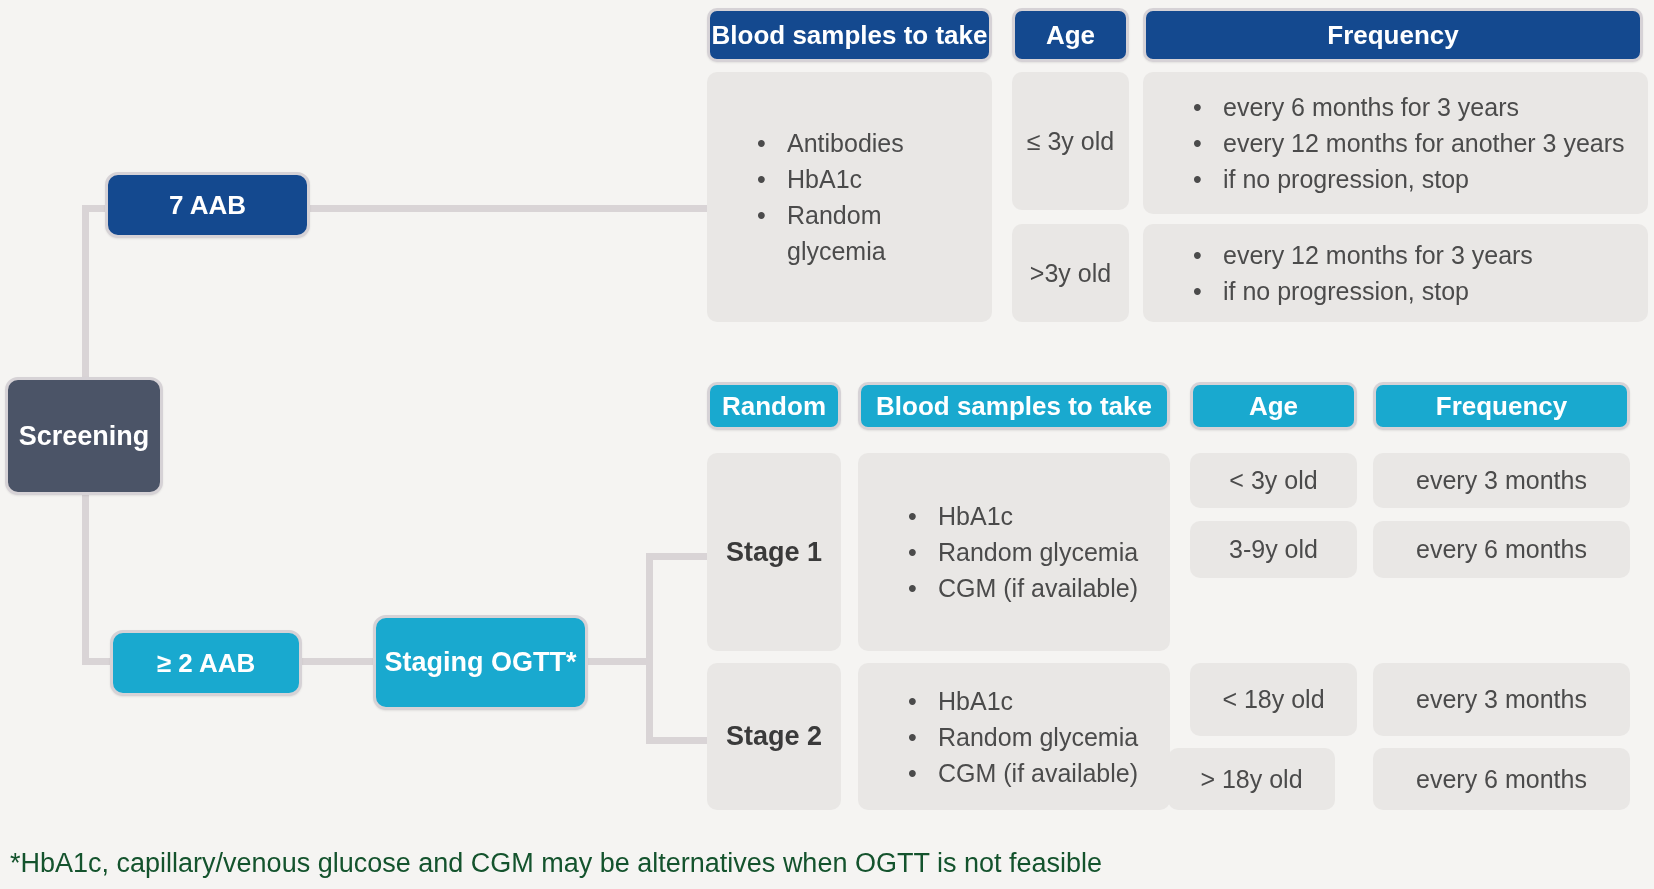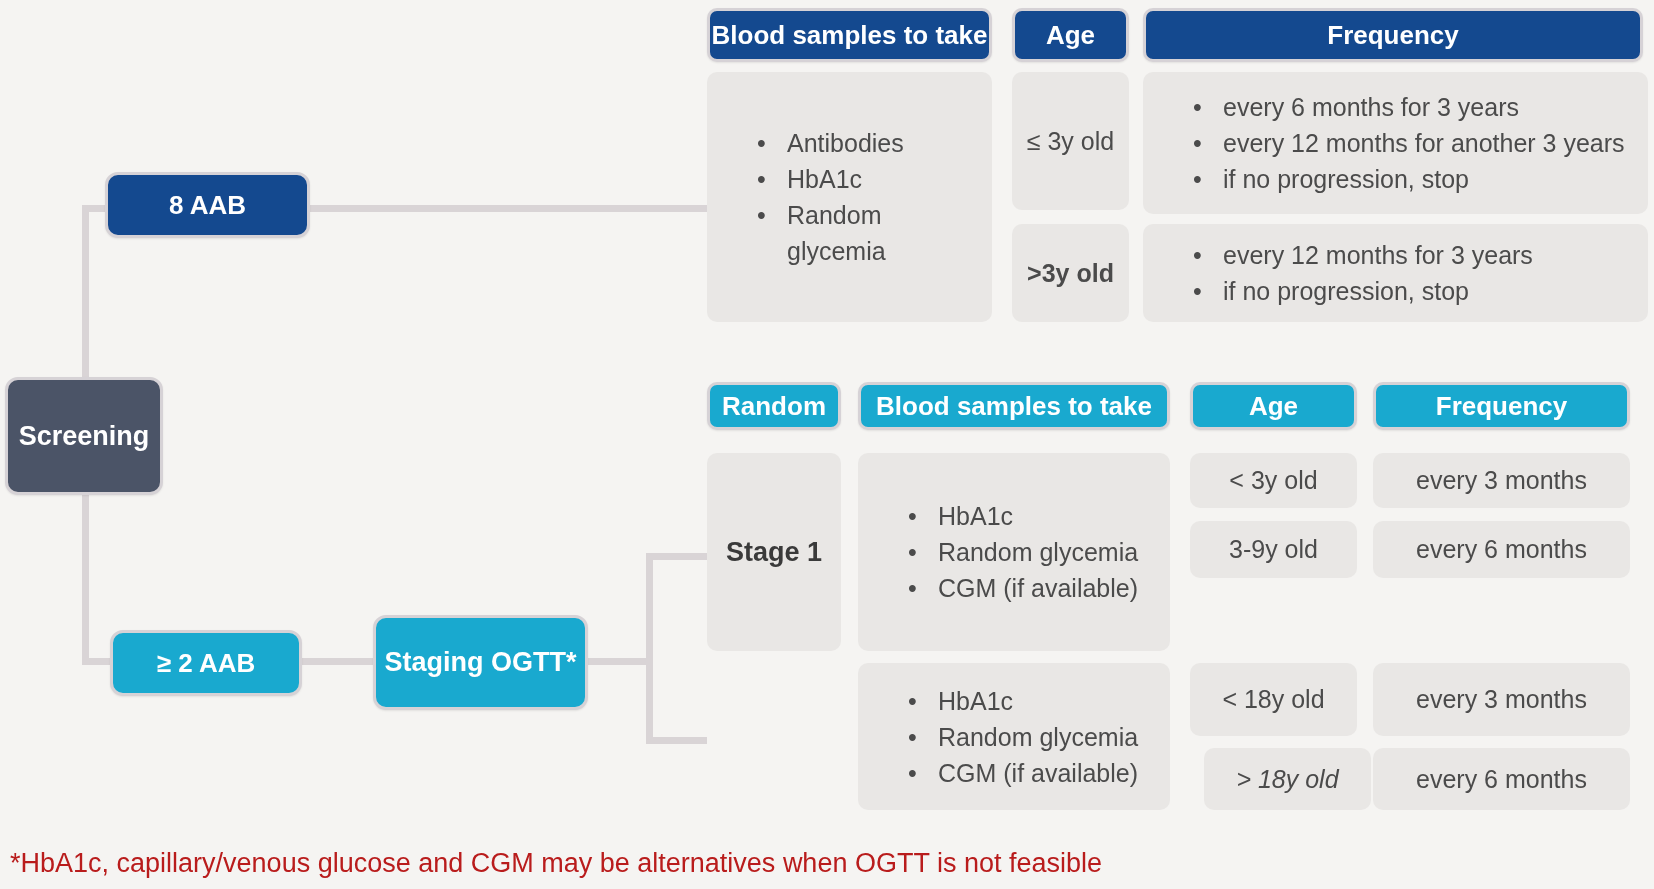--- a/index.html
+++ b/index.html
@@ -25,39 +25,39 @@
   
   .cell{position:absolute;background:#e9e7e5;border-radius:10px;color:#4b4b4b;font-size:25px;}
   .cell.center{display:flex;align-items:center;justify-content:center;}
   .cell.vcenter{display:flex;align-items:center;}
   .cell.bold{font-weight:bold;color:#3a3a3a;font-size:27px;}
 
   ul.bullets{list-style:none;margin:16px;padding:0 0 0 34px;}
   ul.bullets li{position:relative;padding-left:30px;line-height:36px;}
   ul.bullets li::before{content:"\2022";position:absolute;left:0;top:0;color:#4b4b4b;}
 
-  .footnote{position:absolute;color:#b91c1c;font-size:27px;}
+  .footnote{position:absolute;color:#14532d;font-size:27px;}
 </style>
 </head>
 <body>
 
 <div class="canvas">
 
   <div class="line" style="left:82px;top:205px;width:7px;height:460px;"></div>
   <div class="line" style="left:82px;top:205px;width:625px;height:7px;"></div>
   <div class="line" style="left:82px;top:658px;width:570px;height:7px;"></div>
   <div class="line" style="left:646px;top:553px;width:7px;height:191px;"></div>
   <div class="line" style="left:646px;top:553px;width:61px;height:7px;"></div>
   <div class="line" style="left:646px;top:737px;width:61px;height:7px;"></div>
 
   <div class="flowbox slate" style="left:5px;top:377px;width:152px;height:112px;font-size:27px;">
     <span>Screening</span>
   </div>
   <div class="flowbox blue" style="left:105px;top:172px;width:199px;height:60px;font-size:26px;">
-    <span>8 AAB</span>
+    <span>7 AAB</span>
   </div>
   <div class="flowbox cyan" style="left:110px;top:630px;width:186px;height:60px;font-size:26px;">
     <span>≥ 2 AAB</span>
   </div>
   <div class="flowbox cyan" style="left:373px;top:615px;width:209px;height:89px;font-size:27px;">
     <span>Staging OGTT*</span>
   </div>
 
   <div class="th blue" style="left:707px;top:8px;width:279px;height:48px;">
     <span>Blood samples to take</span>
@@ -81,21 +81,21 @@
     <span>≤ 3y old</span>
   </div>
   <div class="cell vcenter" style="left:1143px;top:72px;width:505px;height:142px;">
     <ul class="bullets">
       <li>every 6 months for 3 years</li>
       <li>every 12 months for another 3 years</li>
       <li>if no progression, stop</li>
     </ul>
   </div>
 
-  <div class="cell center" style="left:1012px;top:224px;width:117px;height:98px;font-weight:bold;">
+  <div class="cell center" style="left:1012px;top:224px;width:117px;height:98px;">
     <span>&gt;3y old</span>
   </div>
   <div class="cell vcenter" style="left:1143px;top:224px;width:505px;height:98px;">
     <ul class="bullets">
       <li>every 12 months for 3 years</li>
       <li>if no progression, stop</li>
     </ul>
   </div>
 
   <div class="th cyan" style="left:707px;top:382px;width:128px;height:42px;">
@@ -127,34 +127,37 @@
   <div class="cell center" style="left:1373px;top:453px;width:257px;height:55px;">
     <span>every 3 months</span>
   </div>
   <div class="cell center" style="left:1190px;top:521px;width:167px;height:57px;">
     <span>3-9y old</span>
   </div>
   <div class="cell center" style="left:1373px;top:521px;width:257px;height:57px;">
     <span>every 6 months</span>
   </div>
 
+  <div class="cell center bold" style="left:707px;top:663px;width:134px;height:147px;">
+    <span>Stage 2</span>
+  </div>
   <div class="cell vcenter" style="left:858px;top:663px;width:312px;height:147px;">
     <ul class="bullets">
       <li>HbA1c</li>
       <li>Random glycemia</li>
       <li>CGM (if available)</li>
     </ul>
   </div>
   <div class="cell center" style="left:1190px;top:663px;width:167px;height:73px;">
     <span>&lt; 18y old</span>
   </div>
   <div class="cell center" style="left:1373px;top:663px;width:257px;height:73px;">
     <span>every 3 months</span>
   </div>
-  <div class="cell center" style="left:1204px;top:748px;width:167px;height:62px;font-style:italic;">
+  <div class="cell center" style="left:1168px;top:748px;width:167px;height:62px;">
     <span>&gt; 18y old</span>
   </div>
   <div class="cell center" style="left:1373px;top:748px;width:257px;height:62px;">
     <span>every 6 months</span>
   </div>
 
   <div class="footnote" style="left:10px;top:848px;">*HbA1c, capillary/venous glucose and CGM may be alternatives when OGTT is not feasible</div>
 
 </div>
 

